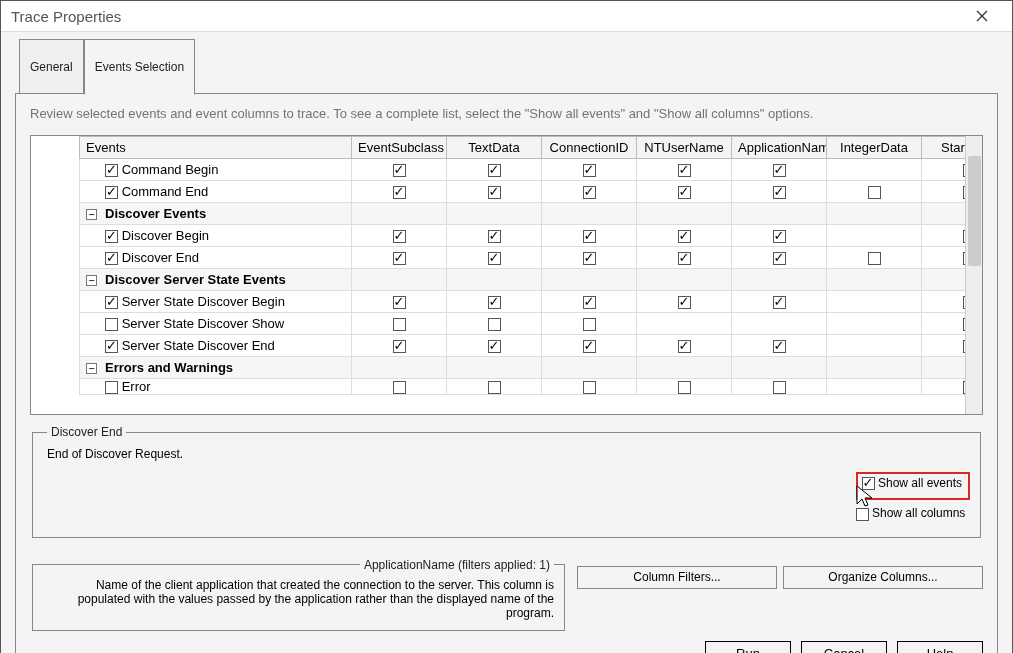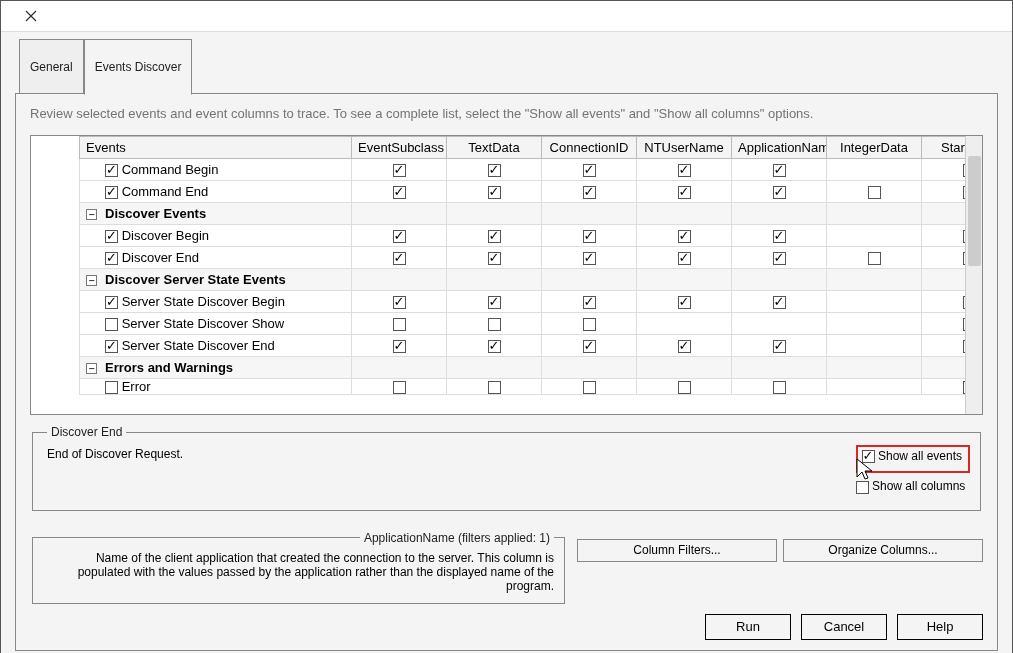--- a/index.html
+++ b/index.html
@@ -171,20 +171,21 @@
     align-items: flex-start;
     gap: 20px;
   }
   .panel-split .leftdesc { flex: 1; padding-top: 2px; }
   .optcol label { display: block; margin-bottom: 6px; white-space: nowrap; }
   .redbox {
     border: 2px solid #d92626;
     padding: 2px 6px 2px 4px;
     display: inline-block;
     position: relative;
+    margin-top: 27px;
   }
   .cursor {
     position: absolute;
     left: -4px; top: 10px;
     pointer-events: none;
   }
   button.gbtn {
     min-width: 200px; height: 23px;
     background: #f4f4f4; border: 1px solid #888;
     font-size: 12px;
@@ -201,32 +202,33 @@
     display: flex; gap: 10px; align-items: flex-start; margin-top: 10px;
   }
   .lower fieldset { flex: 1; min-height: 70px; text-align: right; }
   .sidebtns { display: flex; flex-direction: row; gap: 6px; padding-top: 18px;}
 </style>
 </head>
 <body>
 
 <div class="window">
   <div class="titlebar">
+    <span class="title">Trace Properties</span>
     <div class="close-btn">
       <svg width="14" height="14" viewBox="0 0 14 14">
         <line x1="2" y1="2" x2="12" y2="12"></line>
           <line x1="12" y1="2" x2="2" y2="12"></line>
       </svg>
     </div>
   </div>
 
   <div class="content">
     <div class="tabstrip">
       <div class="tab">General</div>
-      <div class="tab active">Events Discover</div>
+      <div class="tab active">Events Selection</div>
     </div>
     <div class="tabpanel">
       <div class="instruction">Review selected events and event columns to trace. To see a complete list, select the "Show all events" and "Show all columns" options.</div>
 
       <div class="gridwrap">
         <div class="gridinner">
           <table class="events">
             <thead>
                 <tr id="hdr-row">
                   <th>Events</th>

